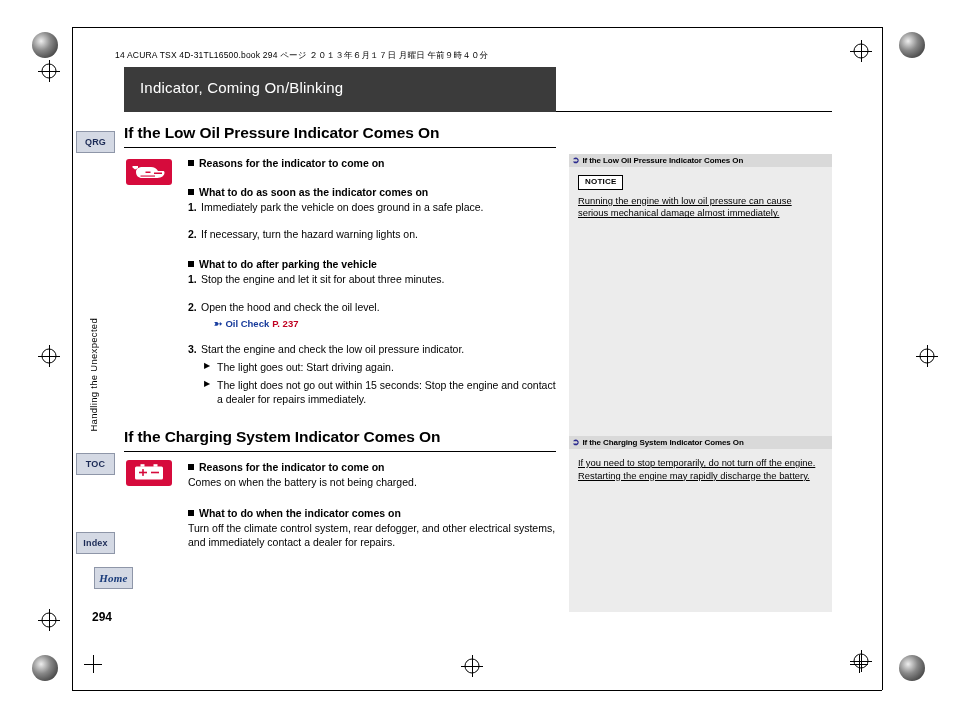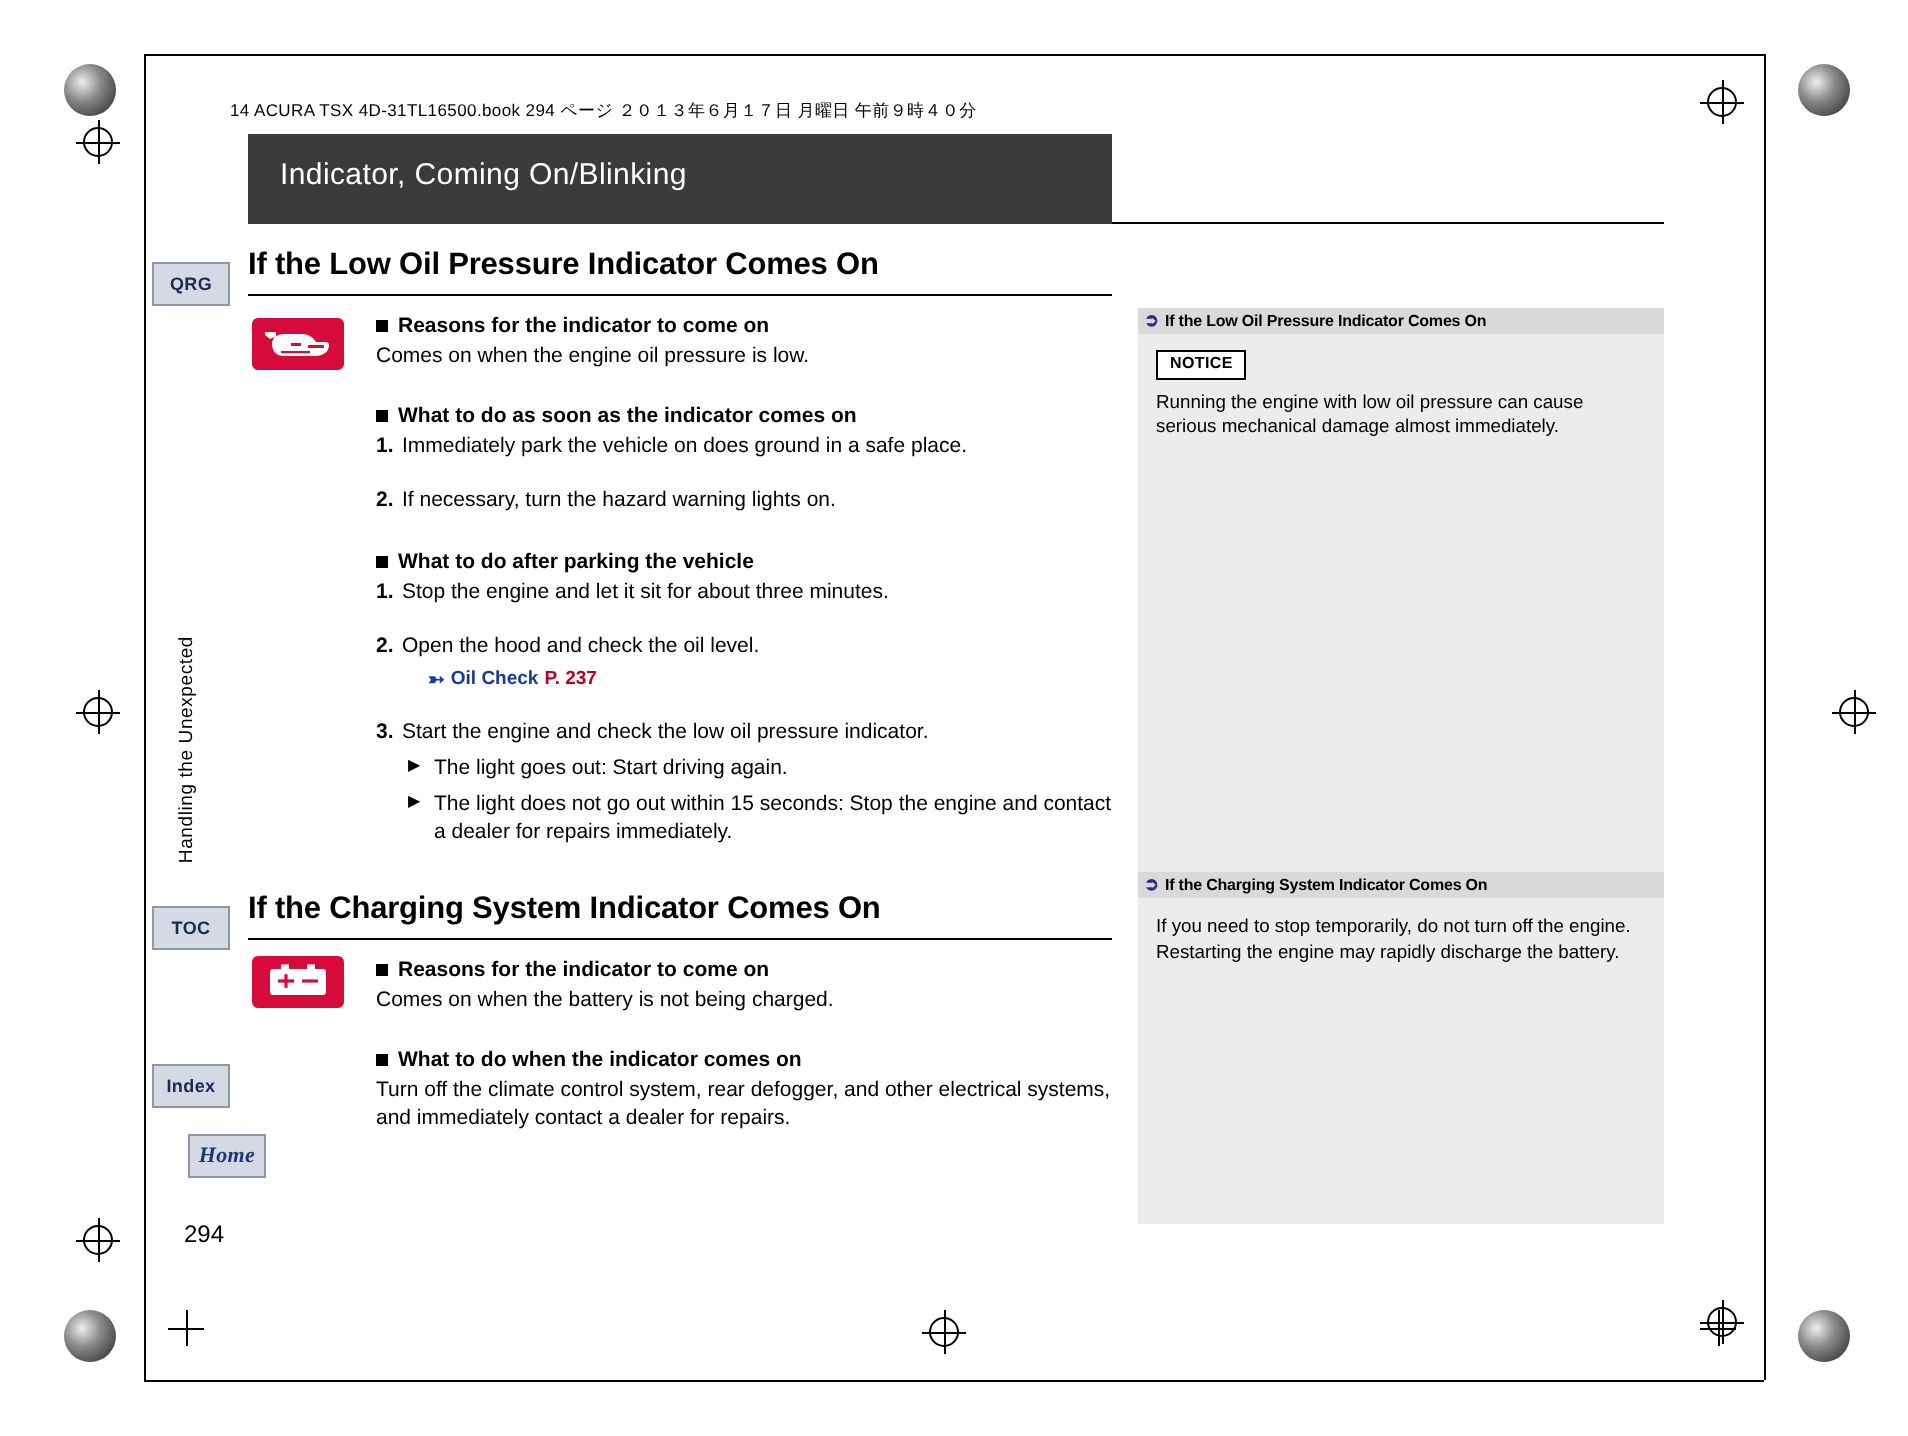--- a/index.html
+++ b/index.html
@@ -255,38 +255,39 @@
     color: #2b2b8f;
     font-size: 9px;
     margin-right: 3px;
     line-height: 1;
   }
   .rc-body {
     background: #ececec;
     padding: 8px 9px 0 9px;
     font-size: 9.4px;
     line-height: 1.35;
+    text-decoration: underline;
   }
   .notice-badge {
     display: inline-block;
     border: 1px solid #000;
     background: #ffffff;
     font-size: 8px;
     font-weight: bold;
     padding: 1px 6px 1px 6px;
     margin-bottom: 5px;
     letter-spacing: 0.2px;
   }
 
   .page-number {
     position: absolute;
     left: 92px;
     top: 610px;
     font-size: 12px;
-    font-weight: normal;
+    font-weight: bold;
   }
 </style>
 </head>
 <body>
 
 <div>
 
   <div class="reg-circle" style="left:32px;top:32px;width:26px;height:26px;background:radial-gradient(circle at 35% 35%, #eee 0%, #888 40%, #222 100%);"></div>
   <div class="reg-circle" style="left:899px;top:32px;width:26px;height:26px;background:radial-gradient(circle at 35% 35%, #eee 0%, #888 40%, #222 100%);"></div>
   <div class="reg-circle" style="left:32px;top:655px;width:26px;height:26px;background:radial-gradient(circle at 35% 35%, #eee 0%, #888 40%, #222 100%);"></div>
@@ -375,21 +376,20 @@
         <path d="M4 9 C4 5.5 7 4 10.5 4 L19 4 C22 4 24.5 5.6 26 8 L31 8 C32 8 32.5 8.7 32.5 9.6 C32.5 12.8 29.6 15 25.5 15 L10 15 C6.5 15 4 12.8 4 9 Z" fill="#ffffff"></path>
         <path d="M3 6.5 L0.5 4.5 L0.5 3 L6 3 L6 5.2 Z" fill="#ffffff"></path>
         <path d="M13.5 8.5 L18.5 8.5 L18.5 10 L13.5 10 Z" fill="#d60b3c"></path>
         <path d="M22 9.5 L30 9.5 L30 11 L22 11 Z" fill="#d60b3c"></path>
         <path d="M8.5 12.5 L23 12.5 L23 13.6 L8.5 13.6 Z" fill="#d60b3c"></path>
       </svg>
     </div>
 
     <div class="body-wrap">
       <h2 class="sub">Reasons for the indicator to come on</h2>
-      <p class="body">Comes on when the engine oil pressure is low.</p>
 
       <h2 class="sub" style="margin-top:17px;">What to do as soon as the indicator comes on</h2>
       <div class="num-item">
         <span class="num">1.</span>
         <span>Immediately park the vehicle on does ground in a safe place.</span>
       </div>
       <div class="num-item" style="margin-top:13px;">
         <span class="num">2.</span>
         <span>If necessary, turn the hazard warning lights on.</span>
       </div>

